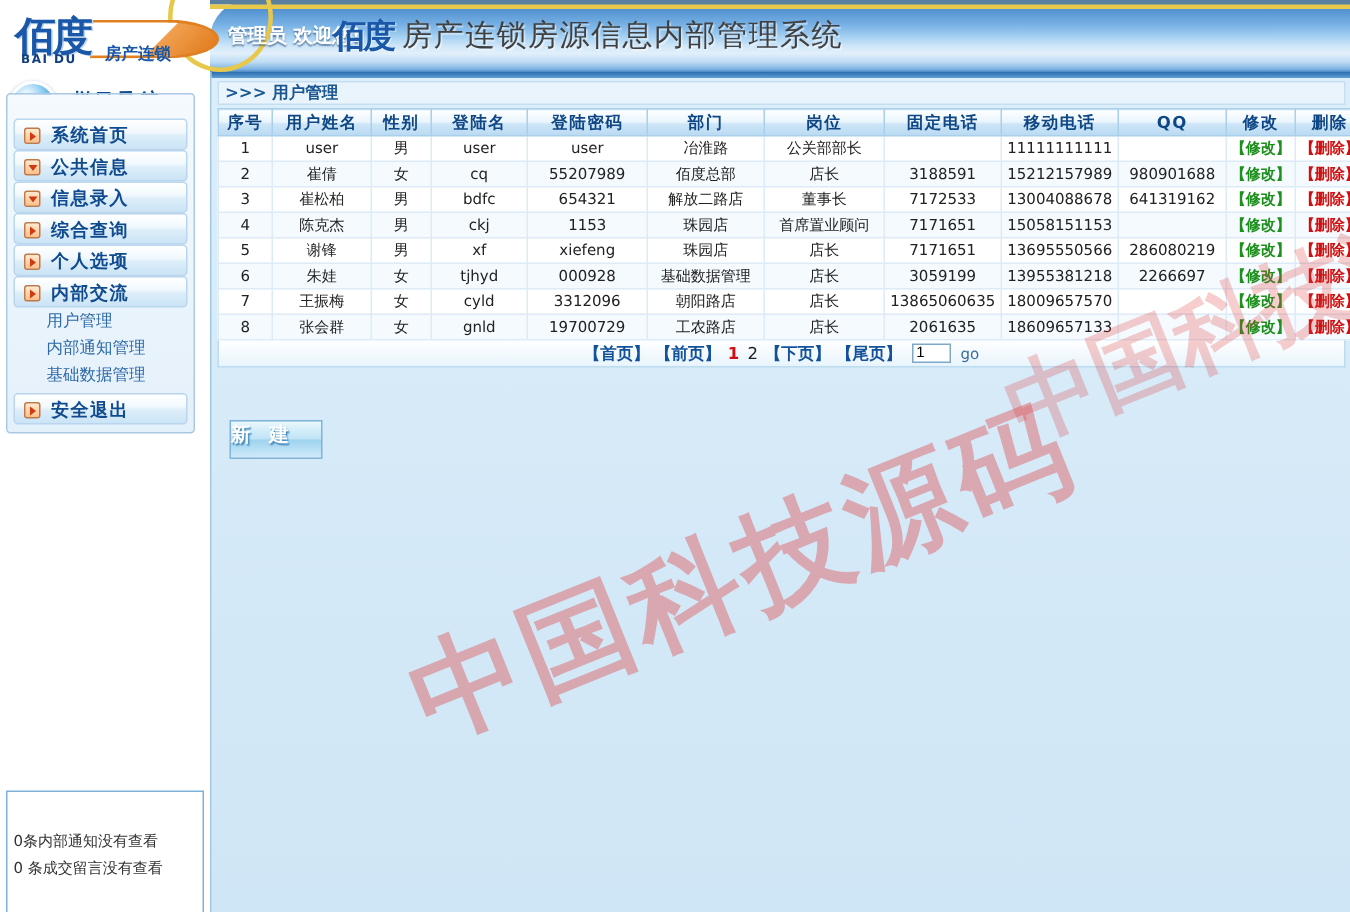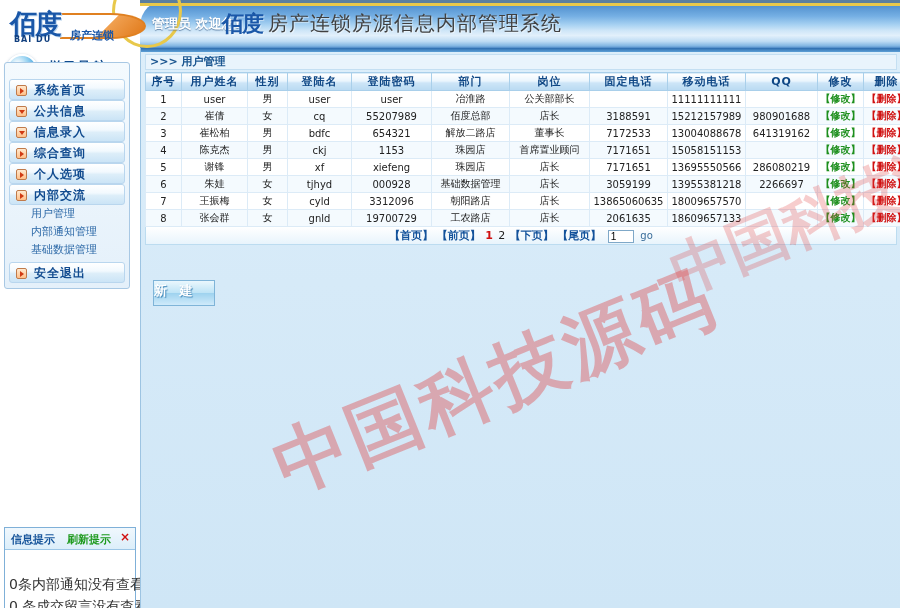--- a/index.html
+++ b/index.html
@@ -184,21 +184,21 @@
     cursor:pointer; white-space:nowrap;
   }
   .info-tab.t1 { left:6px; color:#16549a; }
   .info-tab.t2 { left:62px; color:#1f9a1f; }
   .info-close {
     position:absolute; right:5px; top:3px;
     font-size:12px; font-weight:bold; color:#d01010;
     cursor:pointer; line-height:12px;
   }
   .info-line {
-    font-size:14px; color:#333333;
+    font-size:10px; color:#333333;
     padding:4px 4px 0 4px;
     white-space:nowrap;
   }
   .info-line.l1 { margin-top:22px; }
 
   
   .main {
     position:absolute; left:140px; top:48px; width:760px; height:560px;
     background: linear-gradient(to bottom,#dceefa 0%, #d6eaf8 42%, #cfe6f6 100%);
     border-left:1px solid #9dc4e2;
@@ -374,25 +374,20 @@
       <div class="sub-item">内部通知管理</div>
       <div class="sub-item">基础数据管理</div>
 
       <div class="nav-item" style="margin-top:3px;">
         <span class="bullet"></span>
         <span>安全退出</span>
       </div>
     </div>
 
     <div class="info-box">
-      <div class="info-tabs">
-        <div class="info-tab t1">信息提示</div>
-        <div class="info-tab t2">刷新提示</div>
-        <div class="info-close">×</div>
-      </div>
       <div class="info-line l1">0条内部通知没有查看</div>
       <div class="info-line">0 条成交留言没有查看</div>
     </div>
   </div>
 
   <div class="main">
     <div class="main-topbar"></div>
 
     <div class="breadcrumb">&gt;&gt;&gt; 用户管理</div>
 

